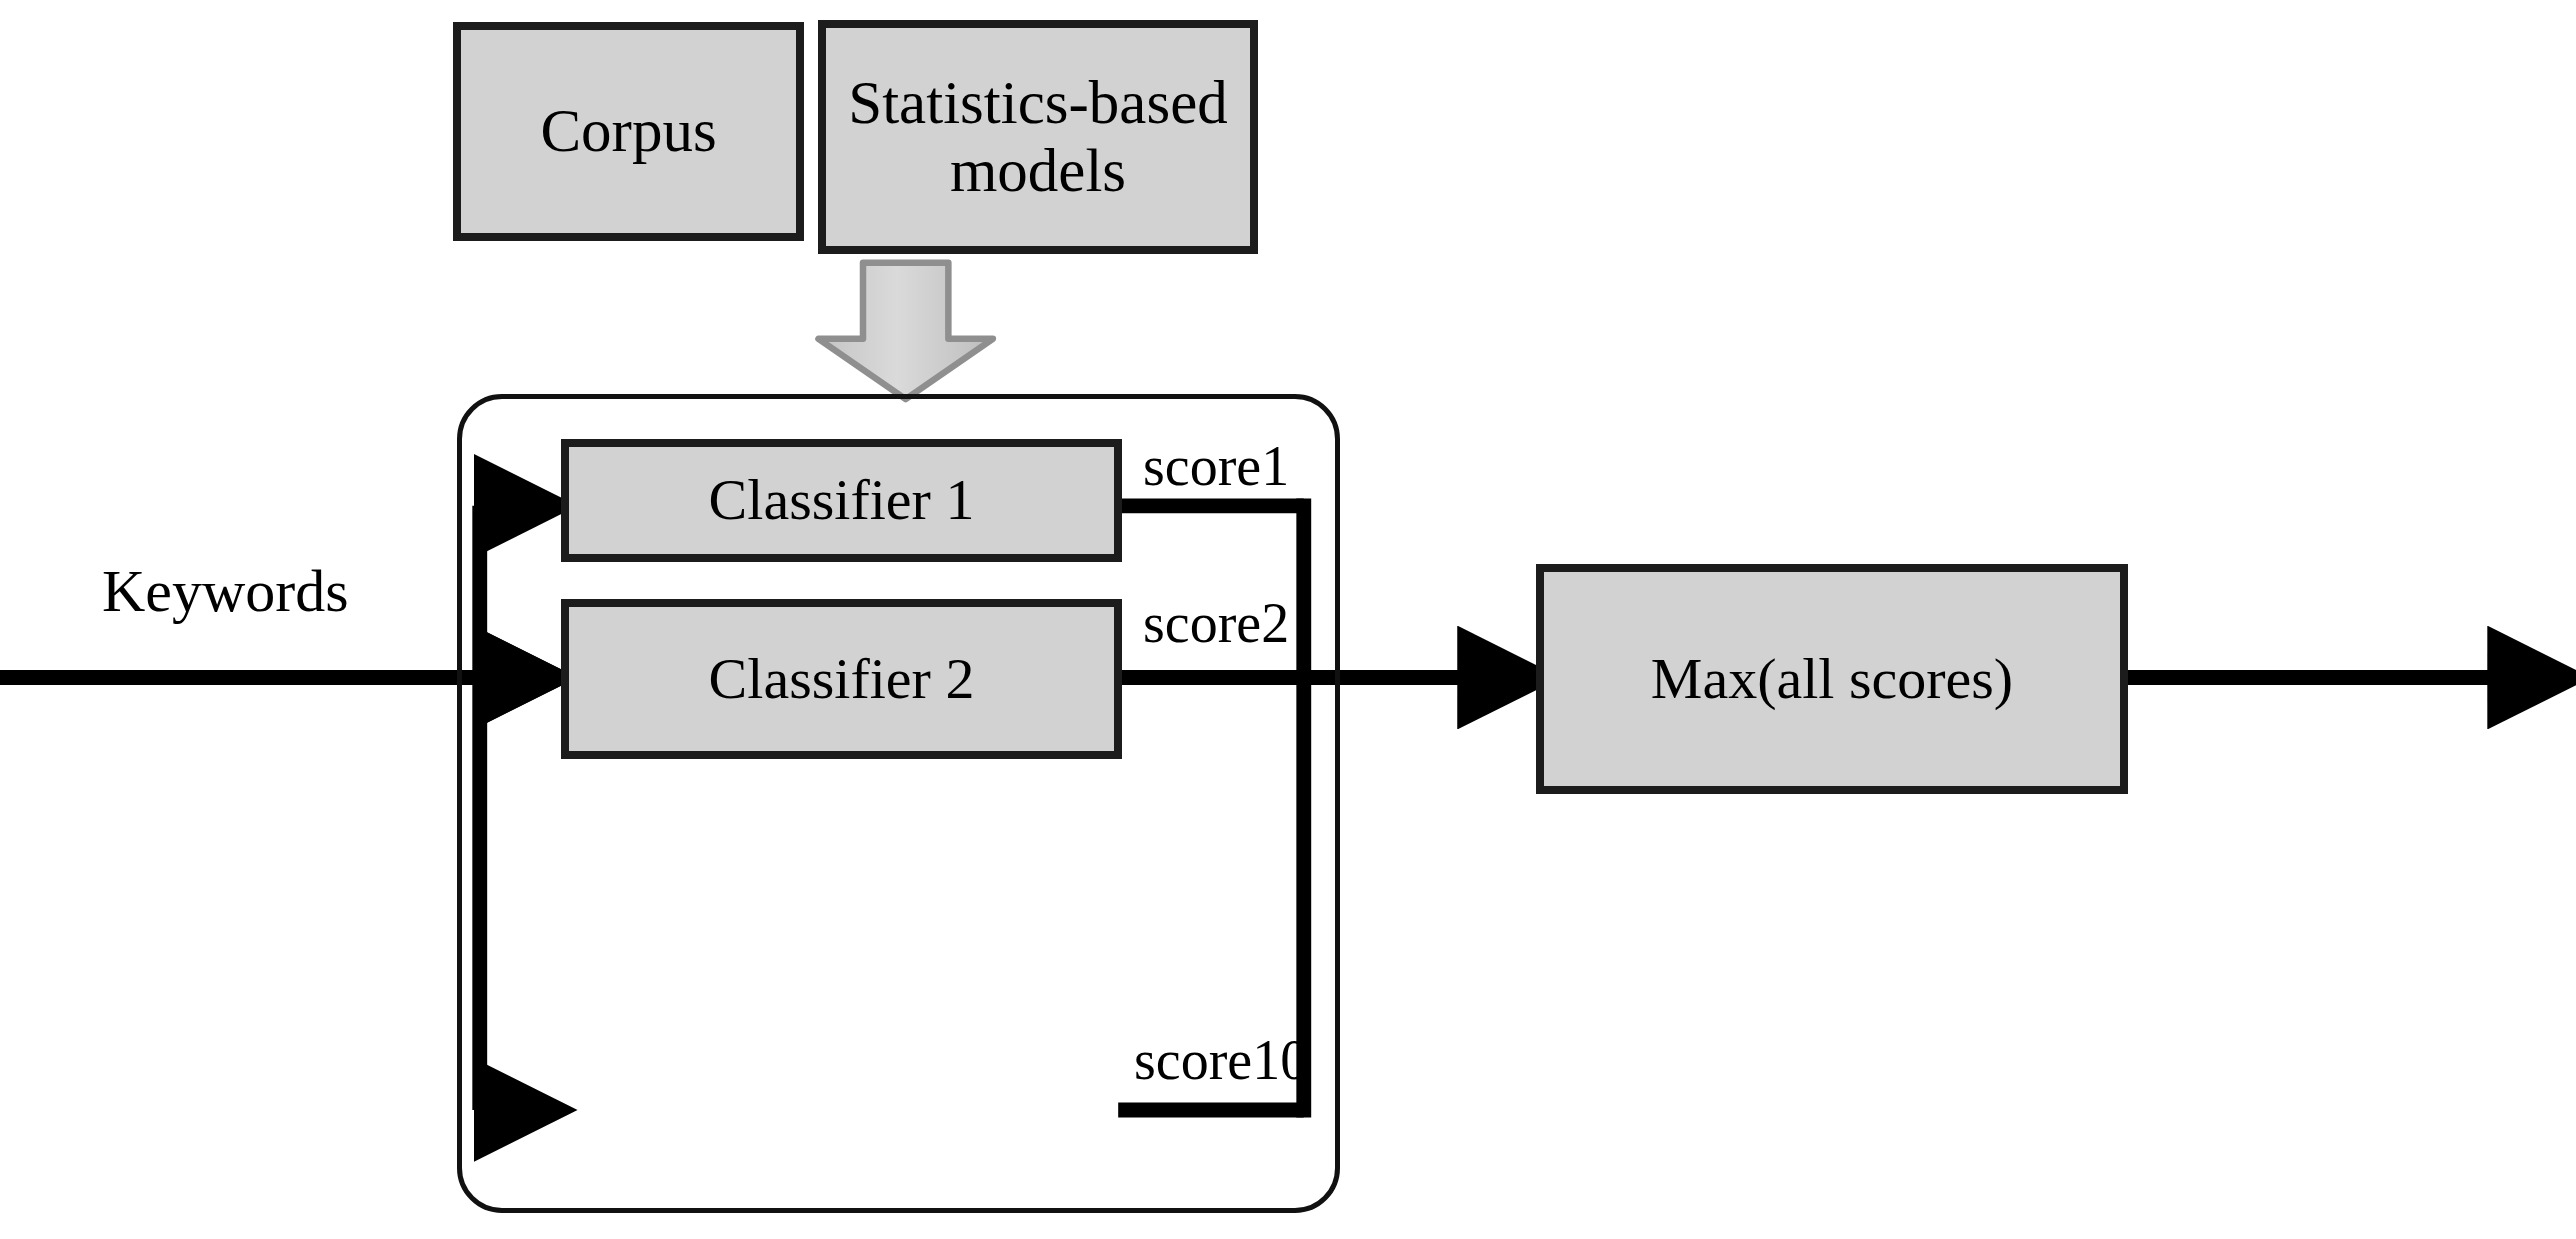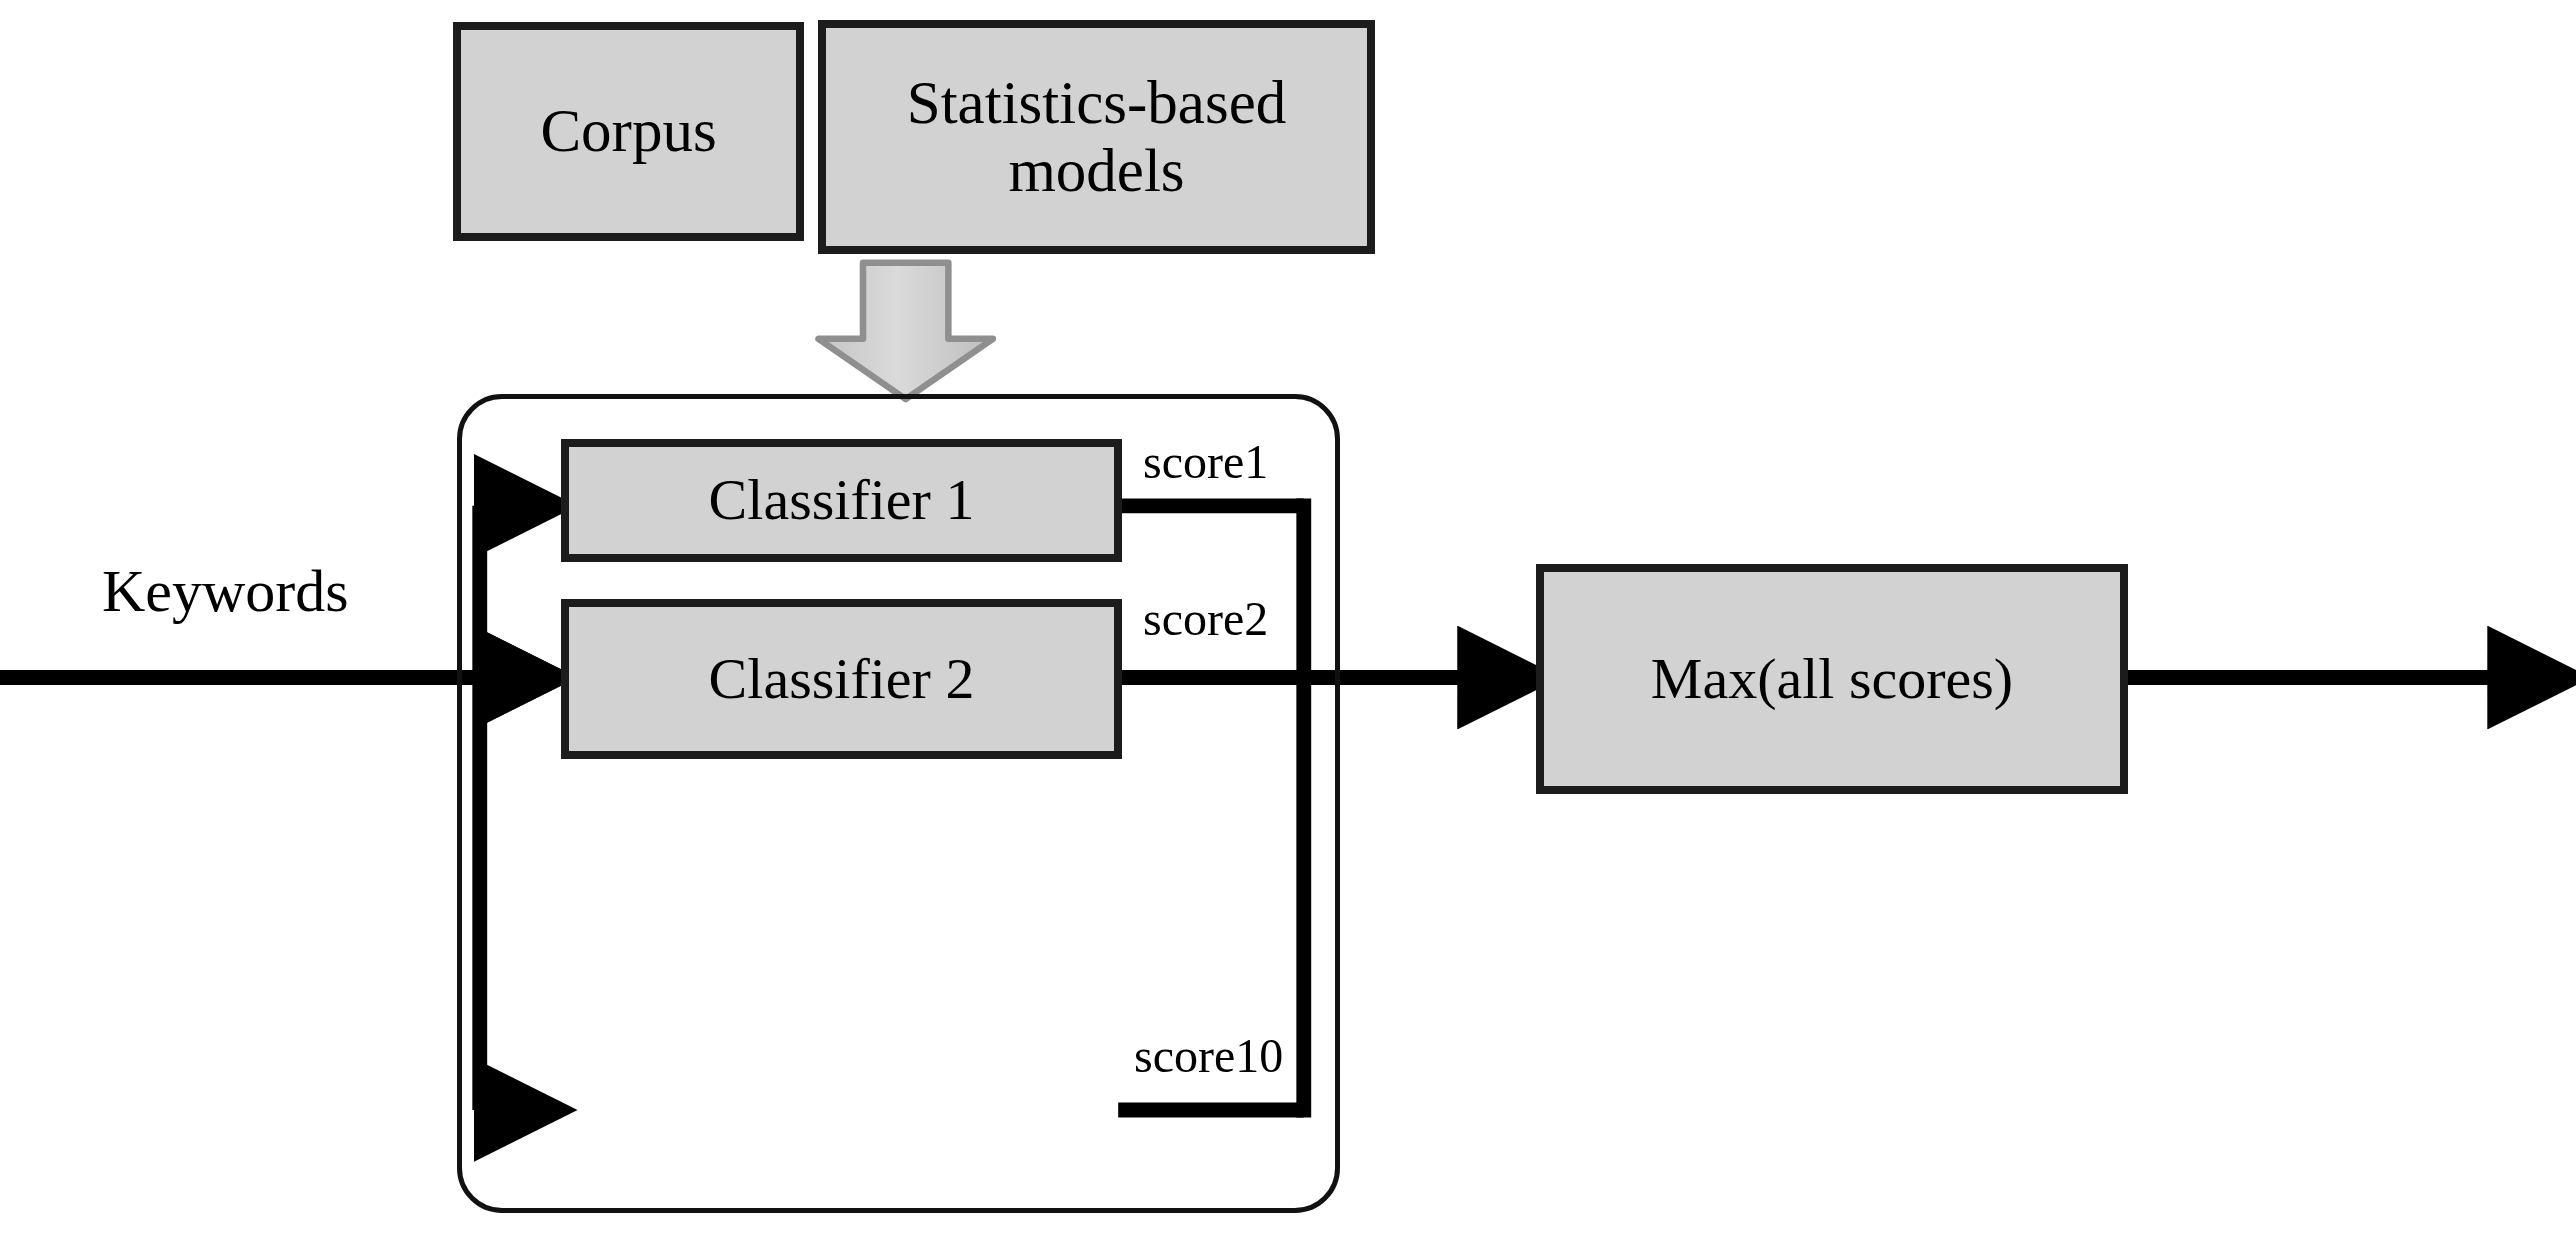--- a/index.html
+++ b/index.html
@@ -45,21 +45,21 @@
   }
 
   
   #corpus-box {
     left: 453px; top: 22px;
     width: 351px; height: 219px;
     font-size: 61px;
   }
   #stats-models-box {
     left: 818px; top: 20.4px;
-    width: 557px; height: 234px;
+    width: 440px; height: 234px;
     font-size: 61px;
   }
 
   
   #ensemble-container {
     position: absolute;
     left: 457px; top: 394px;
     width: 883px; height: 819px;
     box-sizing: border-box;
     border: 5.6px solid #111111;
@@ -95,21 +95,21 @@
   }
   #keywords-label {
     left: 102px; top: 557px;
     font-size: 60px;
   }
   #one-category-label {
     left: 2155px; top: 553px;
     font-size: 59px;
   }
   .score-label {
-    font-size: 48px;
+    font-size: 56px;
   }
   #score1-label  { left: 1143px; top: 434px; }
   #score2-label  { left: 1143px; top: 591px; }
   #score10-label { left: 1134px; top: 1028px; }
 </style>
 </head>
 <body>
 
 <div id="diagram-root">
 

